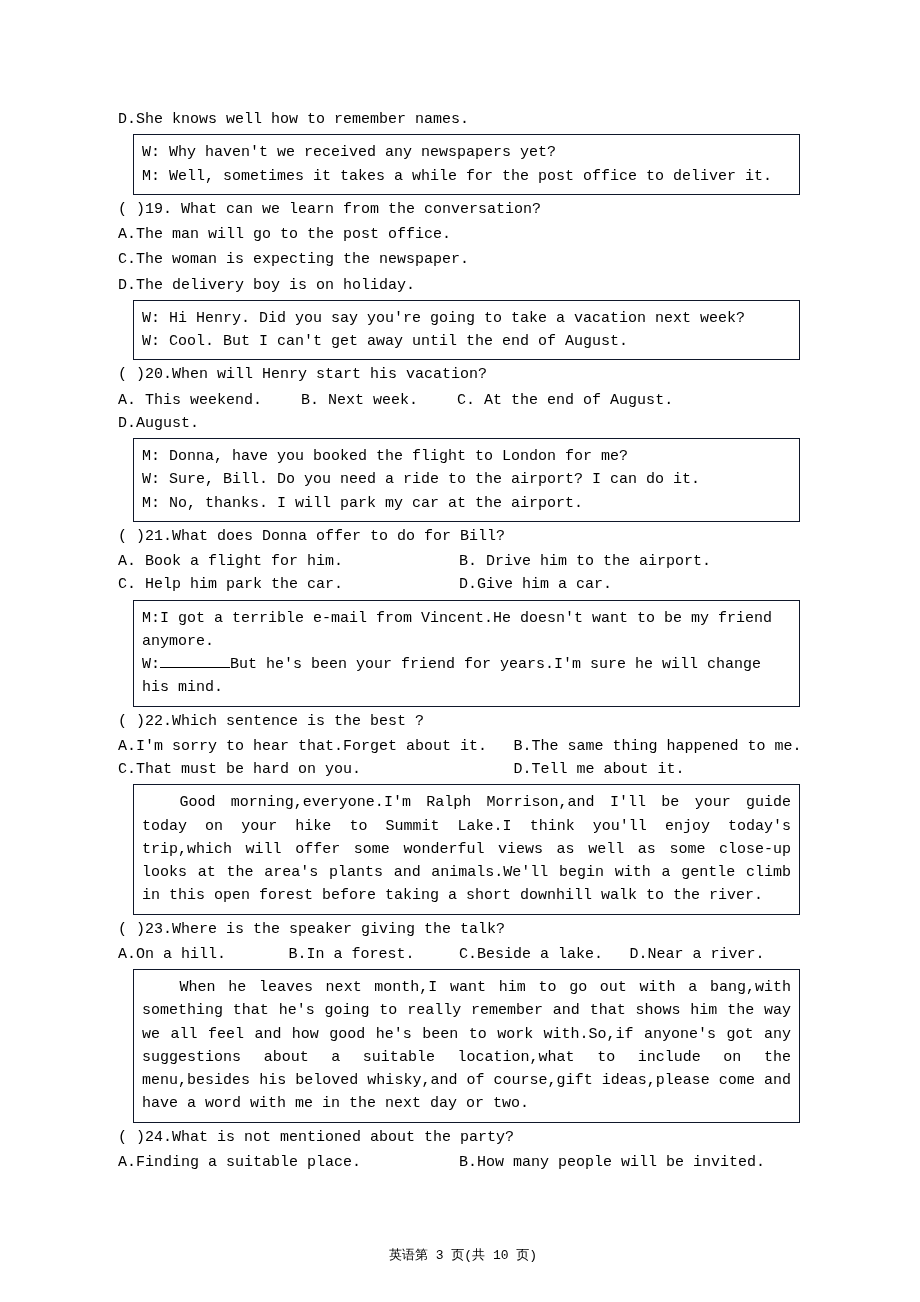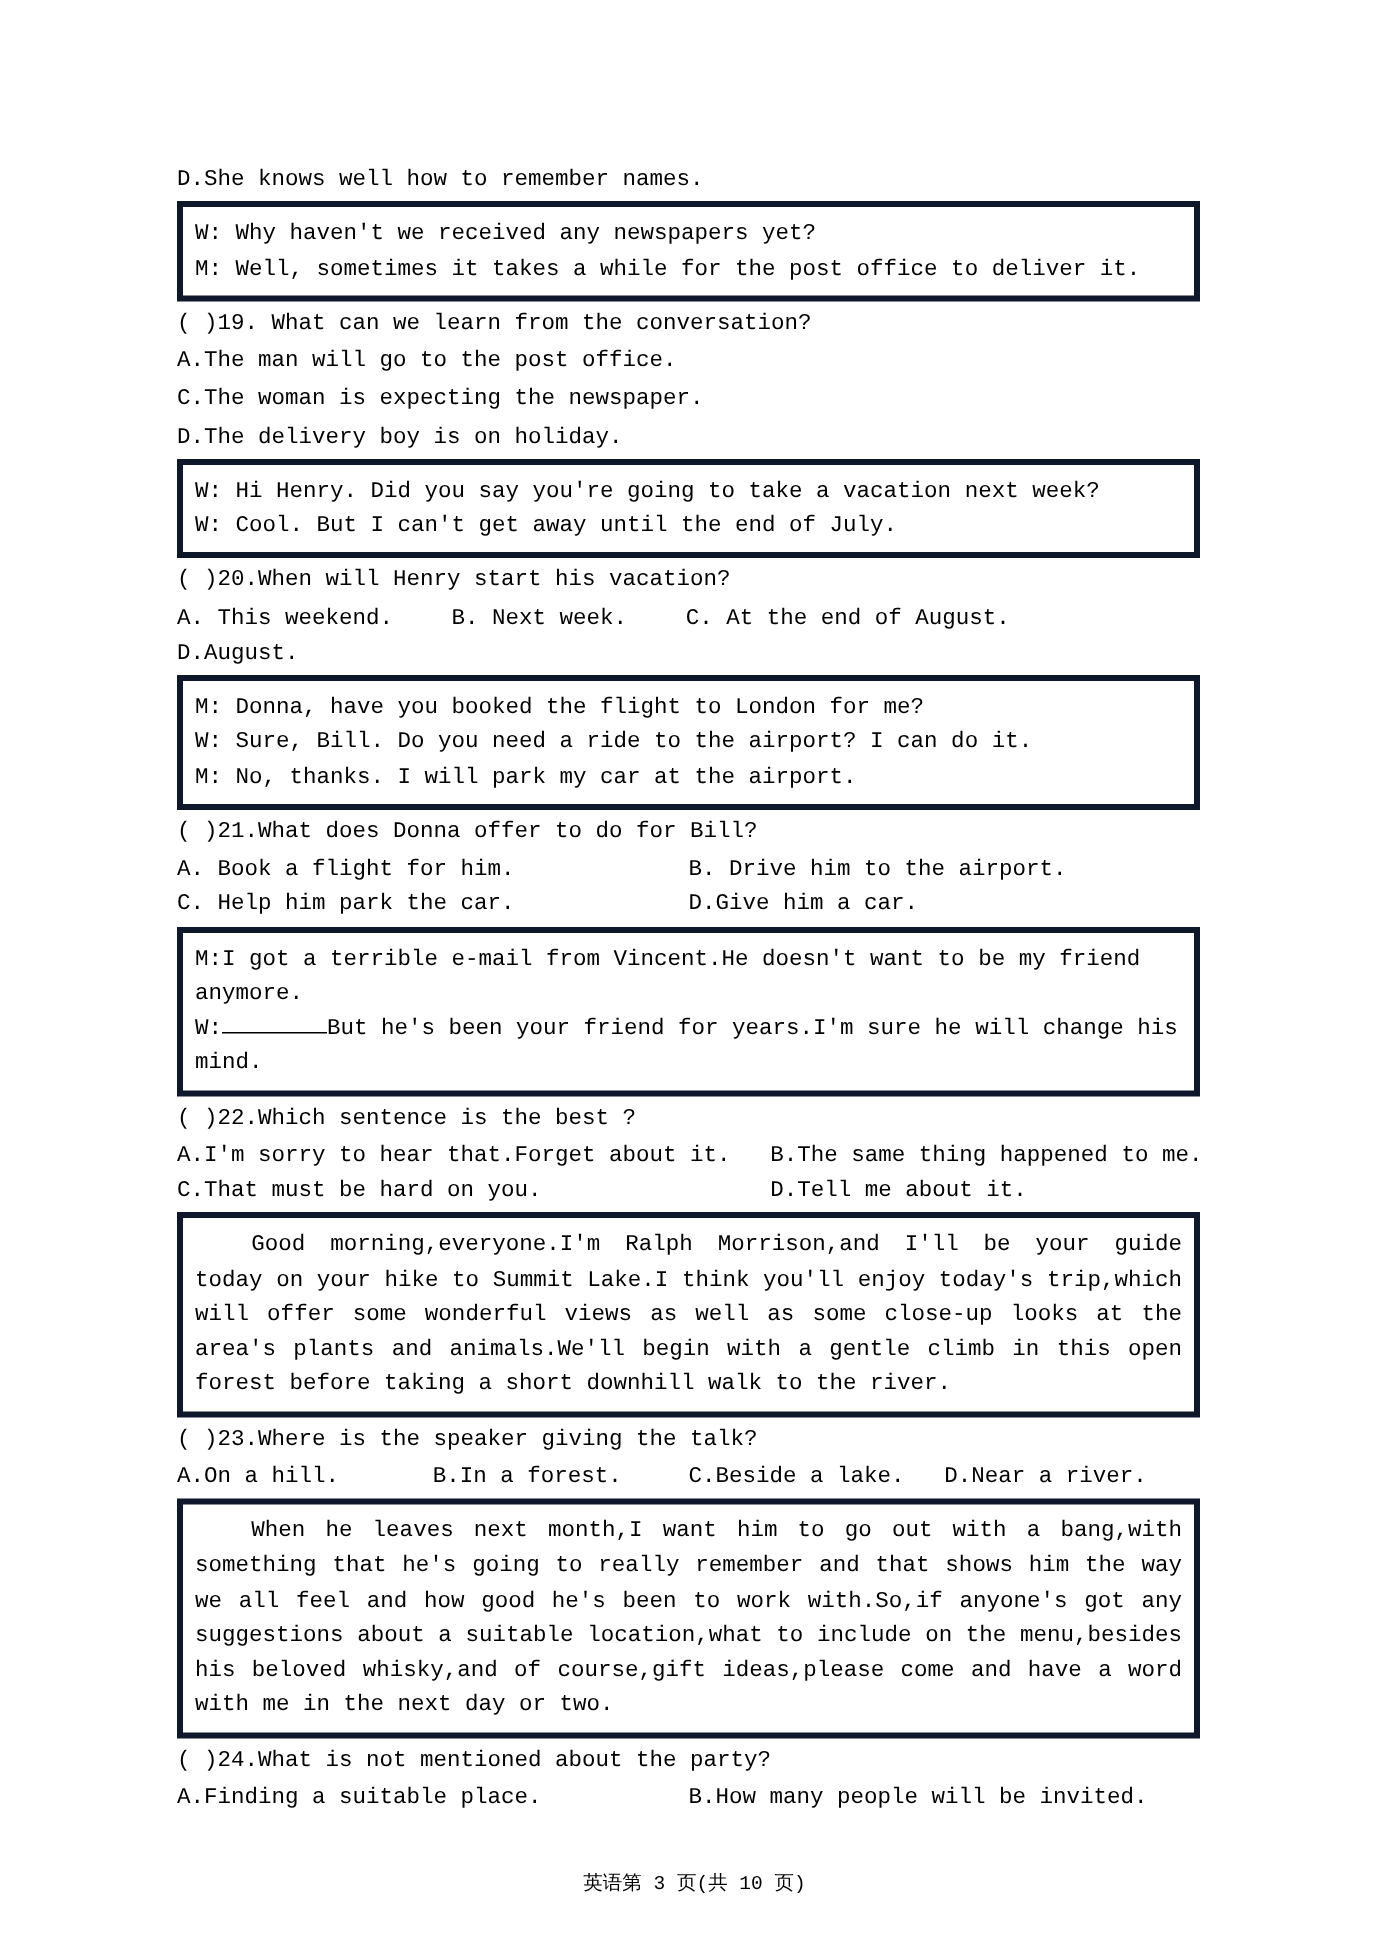--- a/index.html
+++ b/index.html
@@ -11,23 +11,23 @@
     color: #000;
   }
   .page {
     width: 920px;
     min-height: 1302px;
     padding: 108px 120px 48px 118px;
     position: relative;
   }
   .line { margin-bottom: 2px; }
   .box {
-    border: 4px solid #0f172a;
+    border: 1px solid #0f172a;
     padding: 6px 8px 6px 8px;
-    margin: 3px 0 3px 0;
+    margin: 3px 0 3px 15px;
   }
   .blank {
     display: inline-block;
     border-bottom: 1px solid #000;
     width: 70px;
     vertical-align: baseline;
     height: 1em;
   }
   .footer {
     position: absolute;
@@ -55,21 +55,21 @@
     <div>W: Why haven't we received any newspapers yet?</div>
     <div>M: Well, sometimes it takes a while for the post office to deliver it.</div>
   </div>
   <div class="line">(   )19.  What can we learn from the conversation?</div>
   <div class="line">A.The man will go to the post office.</div>
   <div class="line">C.The woman is expecting the newspaper.</div>
   <div class="line">D.The delivery boy is on holiday.</div>
 
   <div class="box">
     <div>W: Hi Henry. Did you say you're going to take a vacation next week?</div>
-    <div>W: Cool. But I can't get away until the end of July.</div>
+    <div>W: Cool. But I can't get away until the end of August.</div>
   </div>
   <div class="line">(   )20.When will Henry start his vacation?</div>
   <div class="line spaced">
     <span>A. This weekend.</span>
     <span>B. Next week.</span>
     <span>C. At the end of August.</span>
     <span>D.August.</span>
   </div>
 
   <div class="box">

